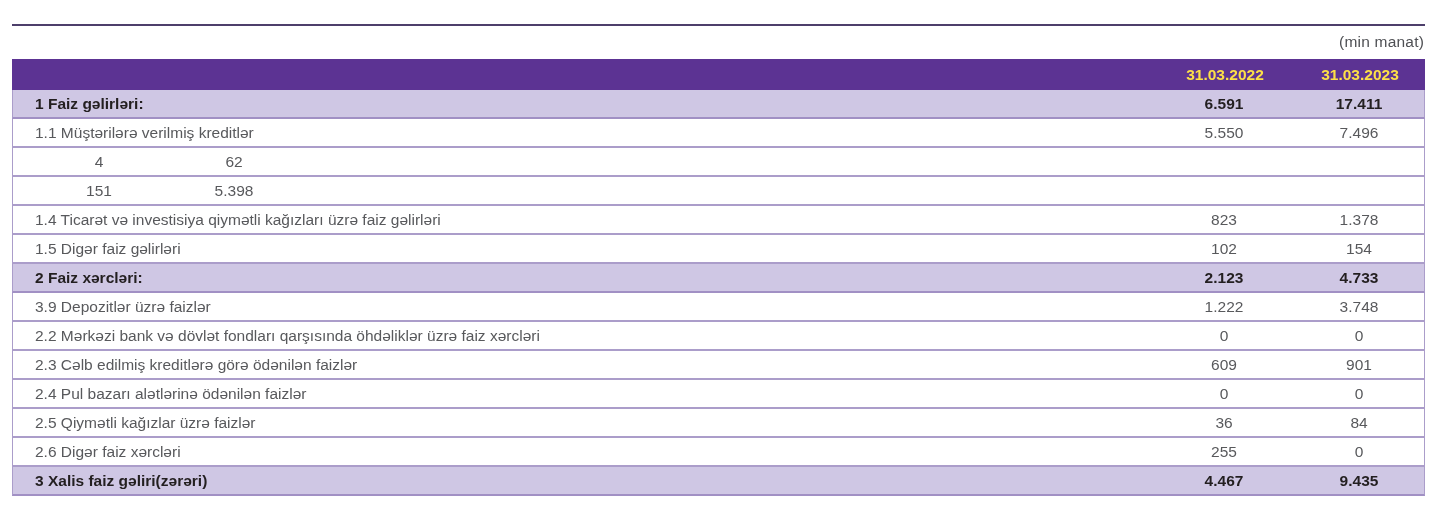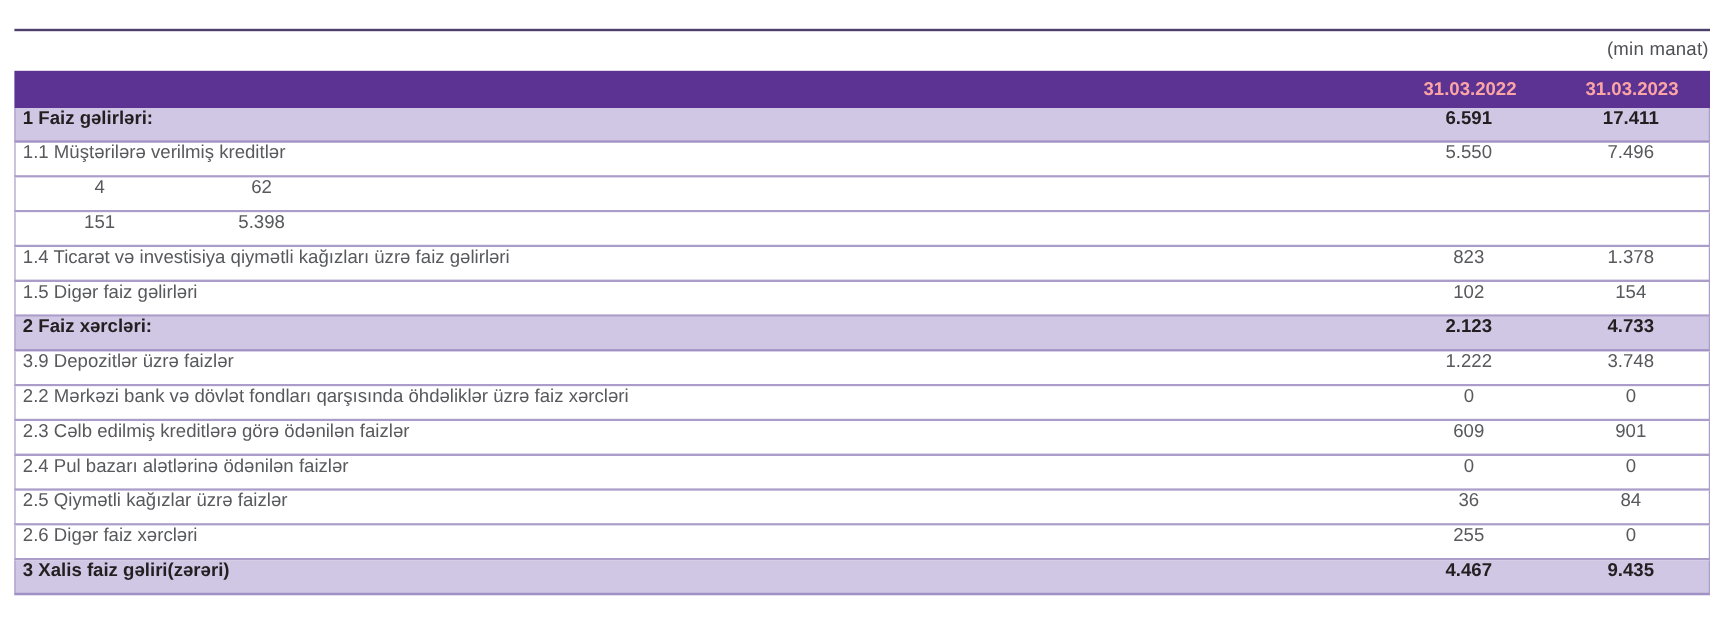--- a/index.html
+++ b/index.html
@@ -37,32 +37,34 @@
     top: 45px;
     left: 12px;
     width: 1413px;
     font-size: 15.5px;
   }
   .thead {
     display: flex;
     align-items: center;
     height: 31px;
     background: var(--header-bg, #5c3393);
-    color: #fca5a5;
+    color: #fde047;
     font-weight: bold;
   }
   .tr {
     display: flex;
+    align-items: center;
     height: 27px;
     background: #ffffff;
     color: var(--row-text, #58595c);
     border-bottom: 2px solid var(--separator, #ab9dca);
     border-left: 1px solid var(--separator, #ab9dca);
     border-right: 1px solid var(--separator, #ab9dca);
     box-sizing: content-box;
+    padding-left: 16px;
   }
   .tr.section {
     background: var(--section-bg, #cfc7e4);
     color: var(--section-text, #231f20);
     font-weight: bold;
     border-bottom-color: var(--separator-dark, #a190c4);
   }
   .label-col {
     flex: 1;
     padding-left: 6px;

